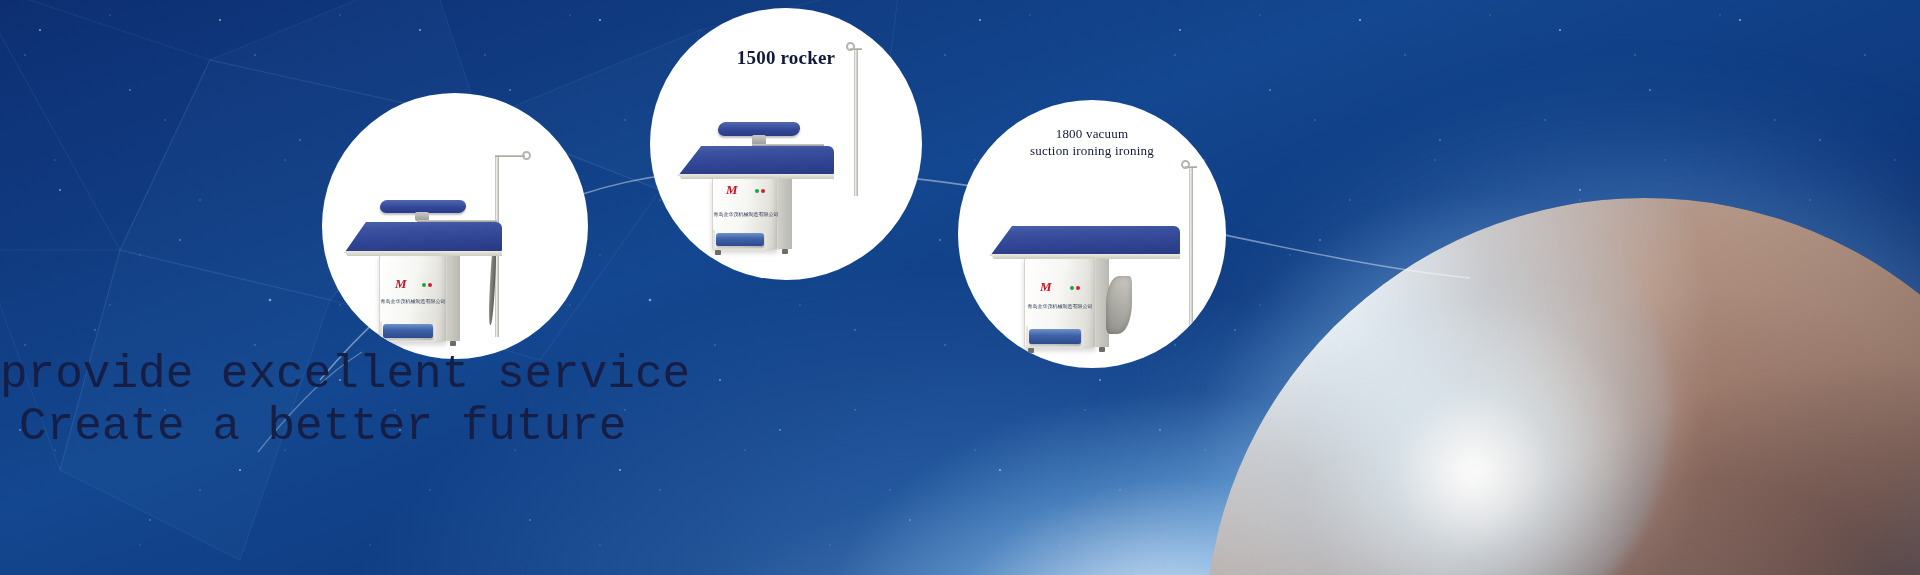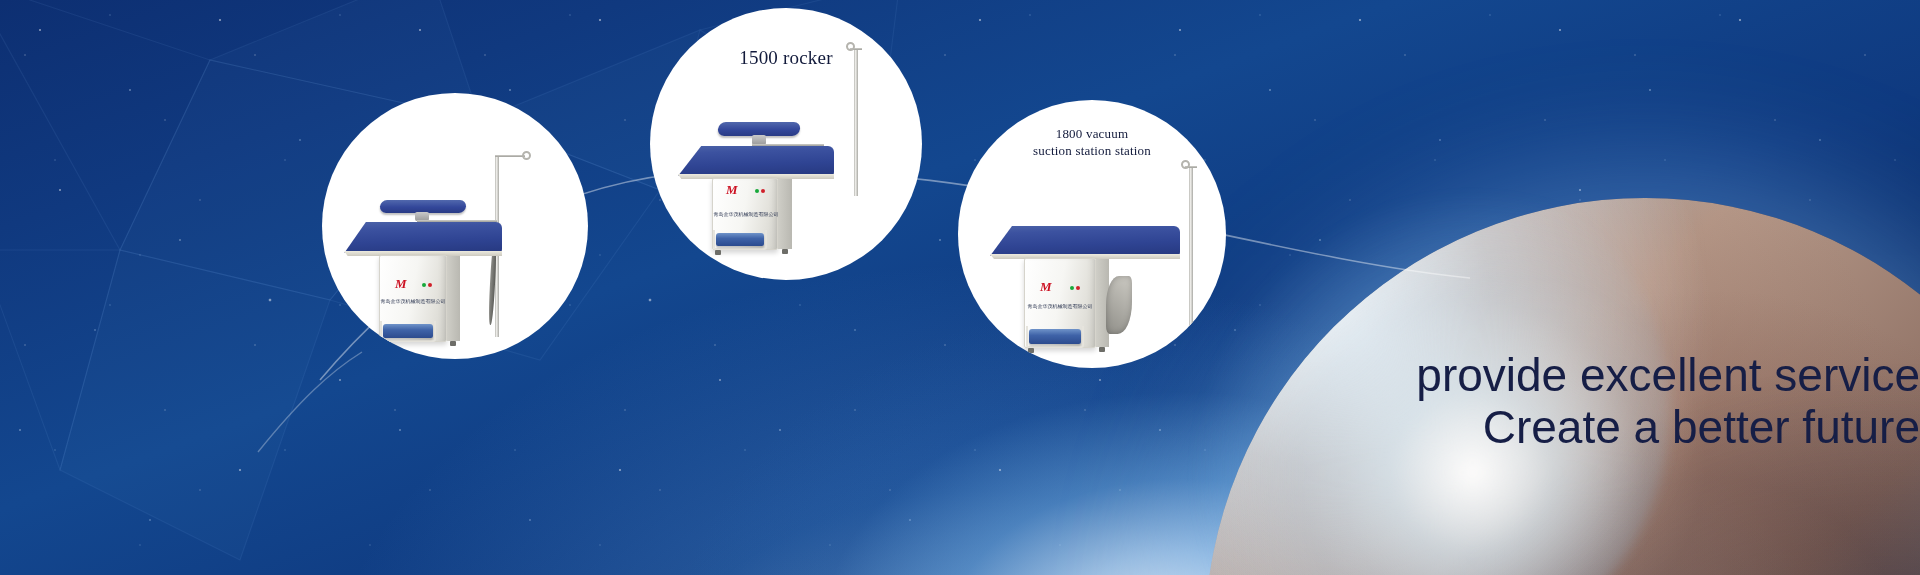--- a/index.html
+++ b/index.html
@@ -229,23 +229,23 @@
     position:absolute;
     background: linear-gradient(220deg,#cdcbc4,#8f8e88);
     border-radius: 50% 12% 55% 14%;
     box-shadow: inset 0 0 6px rgba(0,0,0,.25);
   }
   .m-foot { position:absolute; background:#6d6d68; border-radius:1px; }
 
   
   .tagline {
     position: absolute;
-    text-align: right;
+    text-align: left;
     color: #161e46;
-    font-family: Liberation Sans, sans-serif;
+    font-family: Liberation Mono, monospace;
     white-space: nowrap;
     line-height: 1;
   }
 </style>
 </head>
 <body>
 
 <div class="banner">
 
   <svg class="facets" viewBox="0 0 1920 575" preserveAspectRatio="none">
@@ -309,21 +309,21 @@
       <div class="m-brandtext" style="left:52px; width:78px; top:205px; font-size:5px;">青岛金华茂机械制造有限公司</div>
 
       <div class="m-pedal-frame" style="left:58px; top:228px; width:56px; height:21px;"></div>
       <div class="m-pedal" style="left:61px; top:231px; width:50px; height:14px;"></div>
       <div class="m-foot" style="left:60px; top:249px; width:6px; height:5px;"></div>
       <div class="m-foot" style="left:128px; top:248px; width:6px; height:5px;"></div>
     </div>
   </div>
 
   <div class="bubble" style="left:650px; top:8px; width:272px; height:272px;">
-    <div class="label" style="top:38px; font-size:19px;">
+    <div class="label" style="top:38px; font-size:19px;font-weight:bold;">
       <div>1500 rocker</div>
     </div>
 
     <div class="machine" style="left:0; top:0; width:272px; height:272px;">
       <div class="m-pole" style="left:204px; top:40px; width:4px; height:148px;"></div>
       <div class="m-arm-h" style="left:200px; top:40px; width:12px;"></div>
       <div class="m-arm-hook" style="left:196px; top:34px;"></div>
 
       <div class="m-topboard" style="left:68px; top:114px; width:82px; height:14px; transform:skewX(-7deg);"></div>
       <div class="m-topboard-stand" style="left:102px; top:127px; width:14px; height:10px;"></div>
@@ -347,21 +347,21 @@
       <div class="m-pedal-frame" style="left:63px; top:222px; width:54px; height:20px;"></div>
       <div class="m-pedal" style="left:66px; top:225px; width:48px; height:13px;"></div>
       <div class="m-foot" style="left:65px; top:242px; width:6px; height:5px;"></div>
       <div class="m-foot" style="left:132px; top:241px; width:6px; height:5px;"></div>
     </div>
   </div>
 
   <div class="bubble" style="left:958px; top:100px; width:268px; height:268px;">
     <div class="label" style="top:26px; font-size:13px;">
       <div>1800 vacuum</div>
-      <div>suction station station</div>
+      <div>suction ironing ironing</div>
     </div>
 
     <div class="machine" style="left:0; top:0; width:268px; height:268px;">
       <div class="m-pole" style="left:231px; top:66px; width:4px; height:162px;"></div>
       <div class="m-arm-h" style="left:227px; top:66px; width:12px;"></div>
       <div class="m-arm-hook" style="left:223px; top:60px;"></div>
 
       <div class="m-board" style="left:22px; top:126px; width:200px; height:30px;
                   clip-path: polygon(5% 100%, 16% 0%, 100% 0%, 100% 100%);"></div>
       <div style="position:absolute; left:22px; top:154px; width:200px; height:5px;
@@ -380,15 +380,15 @@
       <div class="m-brandtext" style="left:62px; width:80px; top:203px; font-size:5px;">青岛金华茂机械制造有限公司</div>
 
       <div class="m-pedal-frame" style="left:68px; top:226px; width:58px; height:22px;"></div>
       <div class="m-pedal" style="left:71px; top:229px; width:52px; height:15px;"></div>
       <div class="m-foot" style="left:70px; top:248px; width:6px; height:5px;"></div>
       <div class="m-foot" style="left:141px; top:247px; width:6px; height:5px;"></div>
     </div>
   </div>
 
   <div class="tagline" style="left:0; right:0; top:352px; font-size:46px;">provide excellent service</div>
-  <div class="tagline" style="left:0; right:0; top:404px; font-size:46px;">Create a better future</div>
+  <div class="tagline" style="left:0; right:0; top:404px; font-size:46px;padding-left:19px;">Create a better future</div>
 
 </div>
 
 </body></html>

